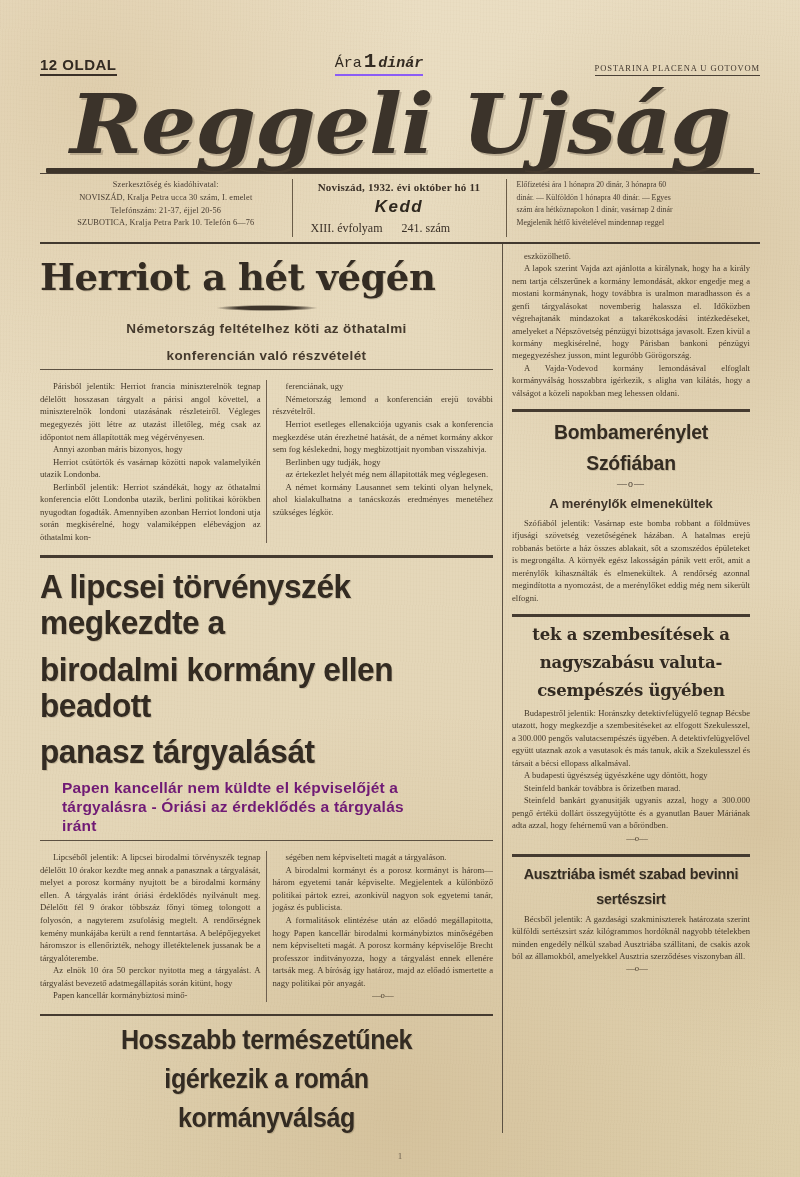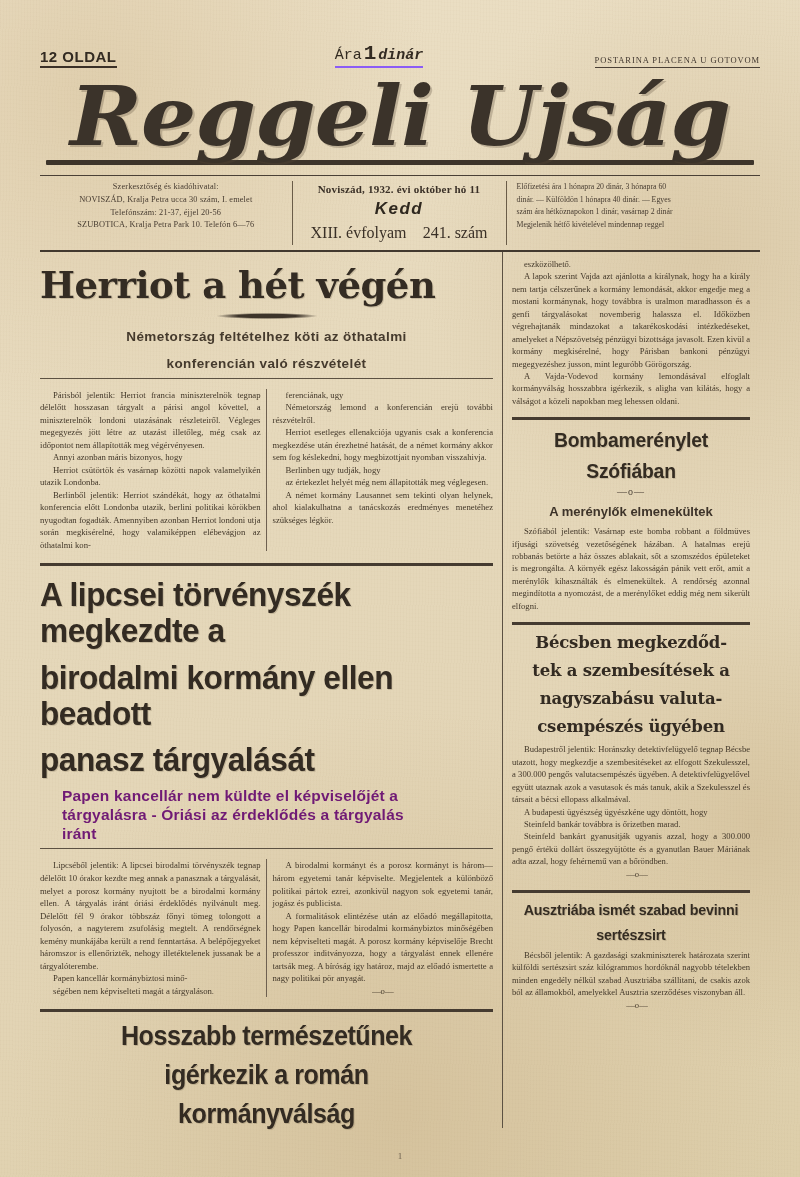--- a/index.html
+++ b/index.html
@@ -31,21 +31,21 @@
     inset: 0;
     opacity: 0.30;
     background-image:
       repeating-linear-gradient(91deg, rgba(120,96,60,0.07) 0px, rgba(120,96,60,0.07) 1px, rgba(0,0,0,0) 1px, rgba(0,0,0,0) 3px),
       repeating-linear-gradient(3deg, rgba(140,112,70,0.05) 0px, rgba(140,112,70,0.05) 1px, rgba(0,0,0,0) 1px, rgba(0,0,0,0) 4px);
     pointer-events: none;
   }
   .sheet {
     position: absolute;
     inset: 0;
-    padding: 4px 40px;
+    padding: 12px 40px;
     box-sizing: border-box;
   }
 
   
   .topstrip {
     display: flex;
     align-items: flex-end;
     justify-content: space-between;
     padding-top: 28px;
     height: 36px;
@@ -109,21 +109,20 @@
   .masthead-rule {
     height: 5px;
     background: #3d342a;
     margin: 4px 6px 0 6px;
     border-radius: 1px;
   }
 
   
   .infobar {
     display: flex;
-    margin-top: 10px;
     border-top: 1.5px solid #4a4036;
     border-bottom: 2.5px solid #42392f;
     padding: 5px 0 5px 0;
     align-items: stretch;
   }
   .infocol {
     flex: 1 1 0;
     text-align: center;
     font-size: 7.6px;
     line-height: 1.52;
@@ -139,25 +138,26 @@
     font-family: "Liberation Sans", sans-serif;
     font-weight: bold;
     font-size: 17px;
     letter-spacing: 1.5px;
     color: #2f281f;
     line-height: 1.15;
     font-style: italic;
   }
   .info-vol {
     display: flex;
-    justify-content: space-between;
-    font-size: 16px;
+    justify-content: flex-start;
+    font-size: 12px;
     padding: 2px 12px 0 12px;
     font-weight: 500;
     color: #3a3027;
+    gap: 19px;
   }
   .infocol.c3 { text-align: justify; font-size: 7.8px; line-height: 1.6; padding: 0 4px 0 10px;}
   .infocol.c3 .last { text-align: left; display:block; }
 
   
   .content {
     display: flex;
     margin-top: 0px;
   }
   .col-main { width: 462px; padding-right: 9px; box-sizing: border-box; }
@@ -371,20 +371,21 @@
       <div>
         <div class="hl-cond">A lipcsei törvényszék megkezdte a</div>
         <div class="hl-cond">birodalmi kormány ellen beadott</div>
         <div class="hl-cond">panasz tárgyalását</div>
         <div class="hl-sub-left">Papen kancellár nem küldte el képviselőjét a</div>
         <div class="hl-sub-left" style="margin-top:0">tárgyalásra - Óriási az érdeklődés a tárgyalás</div>
         <div class="hl-sub-left" style="margin-top:0">iránt</div>
         <div class="rule-thin"></div>
         <div class="twocol">
           <p>Lipcséből jelentik: A lipcsei birodalmi törvényszék tegnap délelőtt 10 órakor kezdte meg annak a panasznak a tárgyalását, melyet a porosz kormány nyujtott be a birodalmi kormány ellen. A tárgyalás iránt óriási érdeklődés nyilvánult meg. Délelőtt fél 9 órakor többszáz főnyi tömeg tolongott a folyosón, a nagyterem zsufolásig megtelt. A rendőrségnek kemény munkájába került a rend fenntartása. A belépőjegyeket háromszor is ellenőrizték, nehogy illetéktelenek jussanak be a tárgyalóterembe.</p>
+          <p>Az elnök 10 óra 50 perckor nyitotta meg a tárgyalást. A tárgyalást bevezető adatmegállapitás során kitünt, hogy</p>
           <p>Papen kancellár kormánybiztosi minő-</p>
           <p>ségében nem képviselteti magát a tárgyaláson.</p>
           <p>A birodalmi kormányt és a porosz kormányt is három—három egyetemi tanár képviselte. Megjelentek a különböző politikai pártok ezrei, azonkivül nagyon sok egyetemi tanár, jogász és publicista.</p>
           <p>A formalitások elintézése után az előadó megállapitotta, hogy Papen kancellár birodalmi kormánybiztos minőségében nem képviselteti magát. A porosz kormány képviselője Brecht professzor inditványozza, hogy a tárgyalást ennek ellenére tartsák meg. A bíróság igy határoz, majd az előadó ismertette a nagy politikai pör anyagát.</p>
           <p class="no-ind" style="text-align:center">—o—</p>
         </div>
       </div>
 
       <div class="rule-heavy"></div>
 
@@ -414,21 +415,20 @@
         <div class="dash-o">—o—</div>
         <div class="hl-side-small">A merénylők elmenekültek</div>
         <div class="side-body">
           <p>Szófiából jelentik: Vasárnap este bomba robbant a földmüves ifjusági szövetség vezetőségének házában. A hatalmas erejü robbanás betörte a ház összes ablakait, sőt a szomszédos épületeket is megrongálta. A környék egész lakosságán pánik vett erőt, amit a merénylők kihasználták és elmenekültek. A rendőrség azonnal megindította a nyomozást, de a merénylőket eddig még nem sikerült elfogni.</p>
         </div>
       </div>
 
       <div class="side-rule"></div>
 
       <div>
-        <div class="hl-side2">Bécsben megkezdőd-</div>
         <div class="hl-side2">tek a szembesítések a</div>
         <div class="hl-side2">nagyszabásu valuta-</div>
         <div class="hl-side2">csempészés ügyében</div>
         <div class="side-body">
           <p>Budapestről jelentik: Horánszky detektivfelügyelő tegnap Bécsbe utazott, hogy megkezdje a szembesitéseket az elfogott Szekulesszel, a 300.000 pengős valutacsempészés ügyében. A detektivfelügyelővel együtt utaznak azok a vasutasok és más tanuk, akik a Szekulesszel és társait a bécsi ellopass alkalmával.</p>
           <p>A budapesti ügyészség ügyészkéne ugy döntött, hogy</p>
           <p>Steinfeld bankár továbbra is őrizetben marad.</p>
           <p>Steinfeld bankárt gyanusitják ugyanis azzal, hogy a 300.000 pengő értékü dollárt összegyüjtötte és a gyanutlan Bauer Máriának adta azzal, hogy fehérnemű van a bőröndben.</p>
           <p class="no-ind" style="text-align:center">—o—</p>
         </div>

